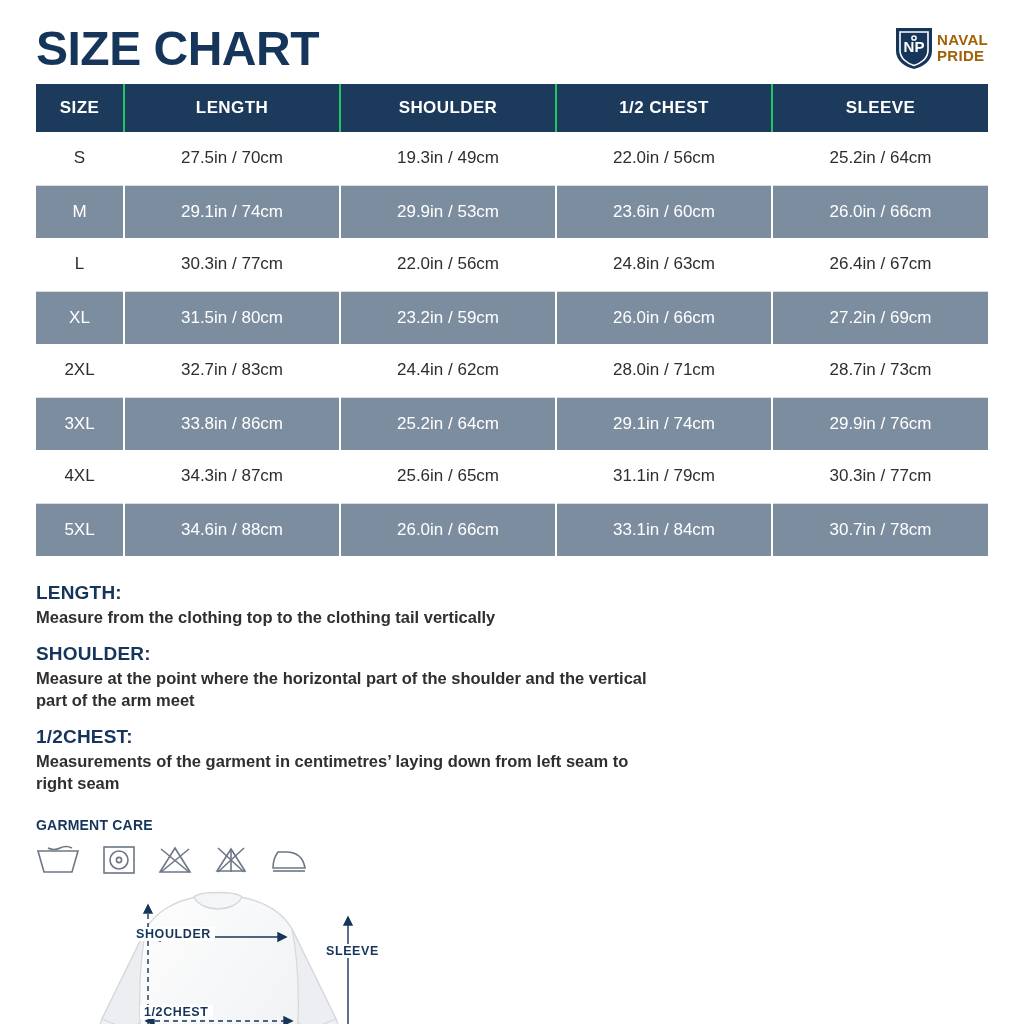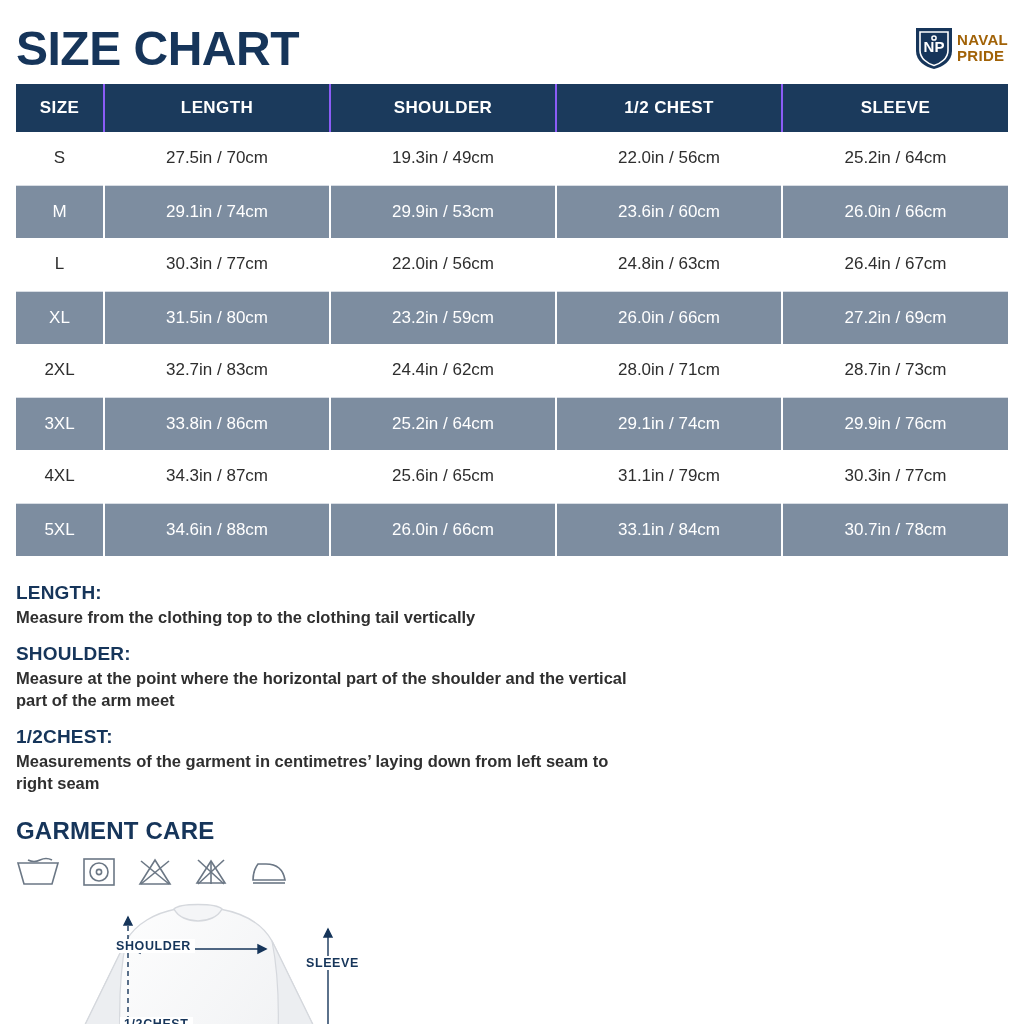--- a/index.html
+++ b/index.html
@@ -3,21 +3,21 @@
 <meta charset="utf-8">
 <style>
   * { box-sizing: border-box; margin: 0; padding: 0; }
   body {
     width: 1024px; height: 1024px;
     background: #ffffff;
     font-family: "Liberation Sans", sans-serif;
     color: #1b3a5c;
     overflow: hidden;
   }
-  .page { position: relative; width: 1024px; height: 1000px; padding: 0 16px; }
+  .page { position: relative; width: 1024px; height: 1000px; padding: 0 36px; }
 
   
   .header {
     display: flex; align-items: center; justify-content: space-between;
     height: 84px; padding-top: 12px;
   }
   .title {
     font-size: 48px; font-weight: bold; letter-spacing: -0.5px;
     color: #16355a;
   }
@@ -29,21 +29,21 @@
   }
 
   
   table.size-table {
     width: 100%; border-collapse: collapse; table-layout: fixed;
   }
   table.size-table thead th {
     background: #1b3a5c; color: #ffffff;
     font-size: 17px; font-weight: bold; letter-spacing: 0.4px;
     height: 48px; text-align: center;
-    border-right: 2px solid #8b5cf6;
+    border-right: 2px solid #22c55e;
   }
   table.size-table thead th:last-child { border-right: none; }
   table.size-table thead th:first-child { width: 88px; }
   table.size-table tbody td {
     height: 53px; text-align: center; font-size: 17px;
     border-right: 2px solid #ffffff;
     color: #2e2e2e;
   }
   table.size-table tbody td:last-child { border-right: none; }
   table.size-table tbody tr.alt td {
@@ -60,21 +60,21 @@
   .info { width: 612px; }
   .info h3 {
     font-size: 19px; font-weight: bold; color: #16355a;
     margin-top: 14px; letter-spacing: 0.2px;
   }
   .info h3:first-child { margin-top: 0; }
   .info p {
     font-size: 16.5px; color: #2f2f2f; line-height: 1.33; margin-top: 3px; font-weight: bold;
   }
   .care-title {
-    font-size: 24px; font-weight: bold; color: #16355a;
+    font-size: 14px; font-weight: bold; color: #16355a;
     margin-top: 22px; letter-spacing: 0.2px;
   }
   .care-icons { display: flex; gap: 22px; margin-top: 12px; align-items: center; }
   .care-icons svg { display: block; }
   .footnote {
     font-size: 15px; color: #2f2f2f; line-height: 1.35; margin-top: 16px;
   }
   .footnote .star { font-weight: bold; }
 
   

